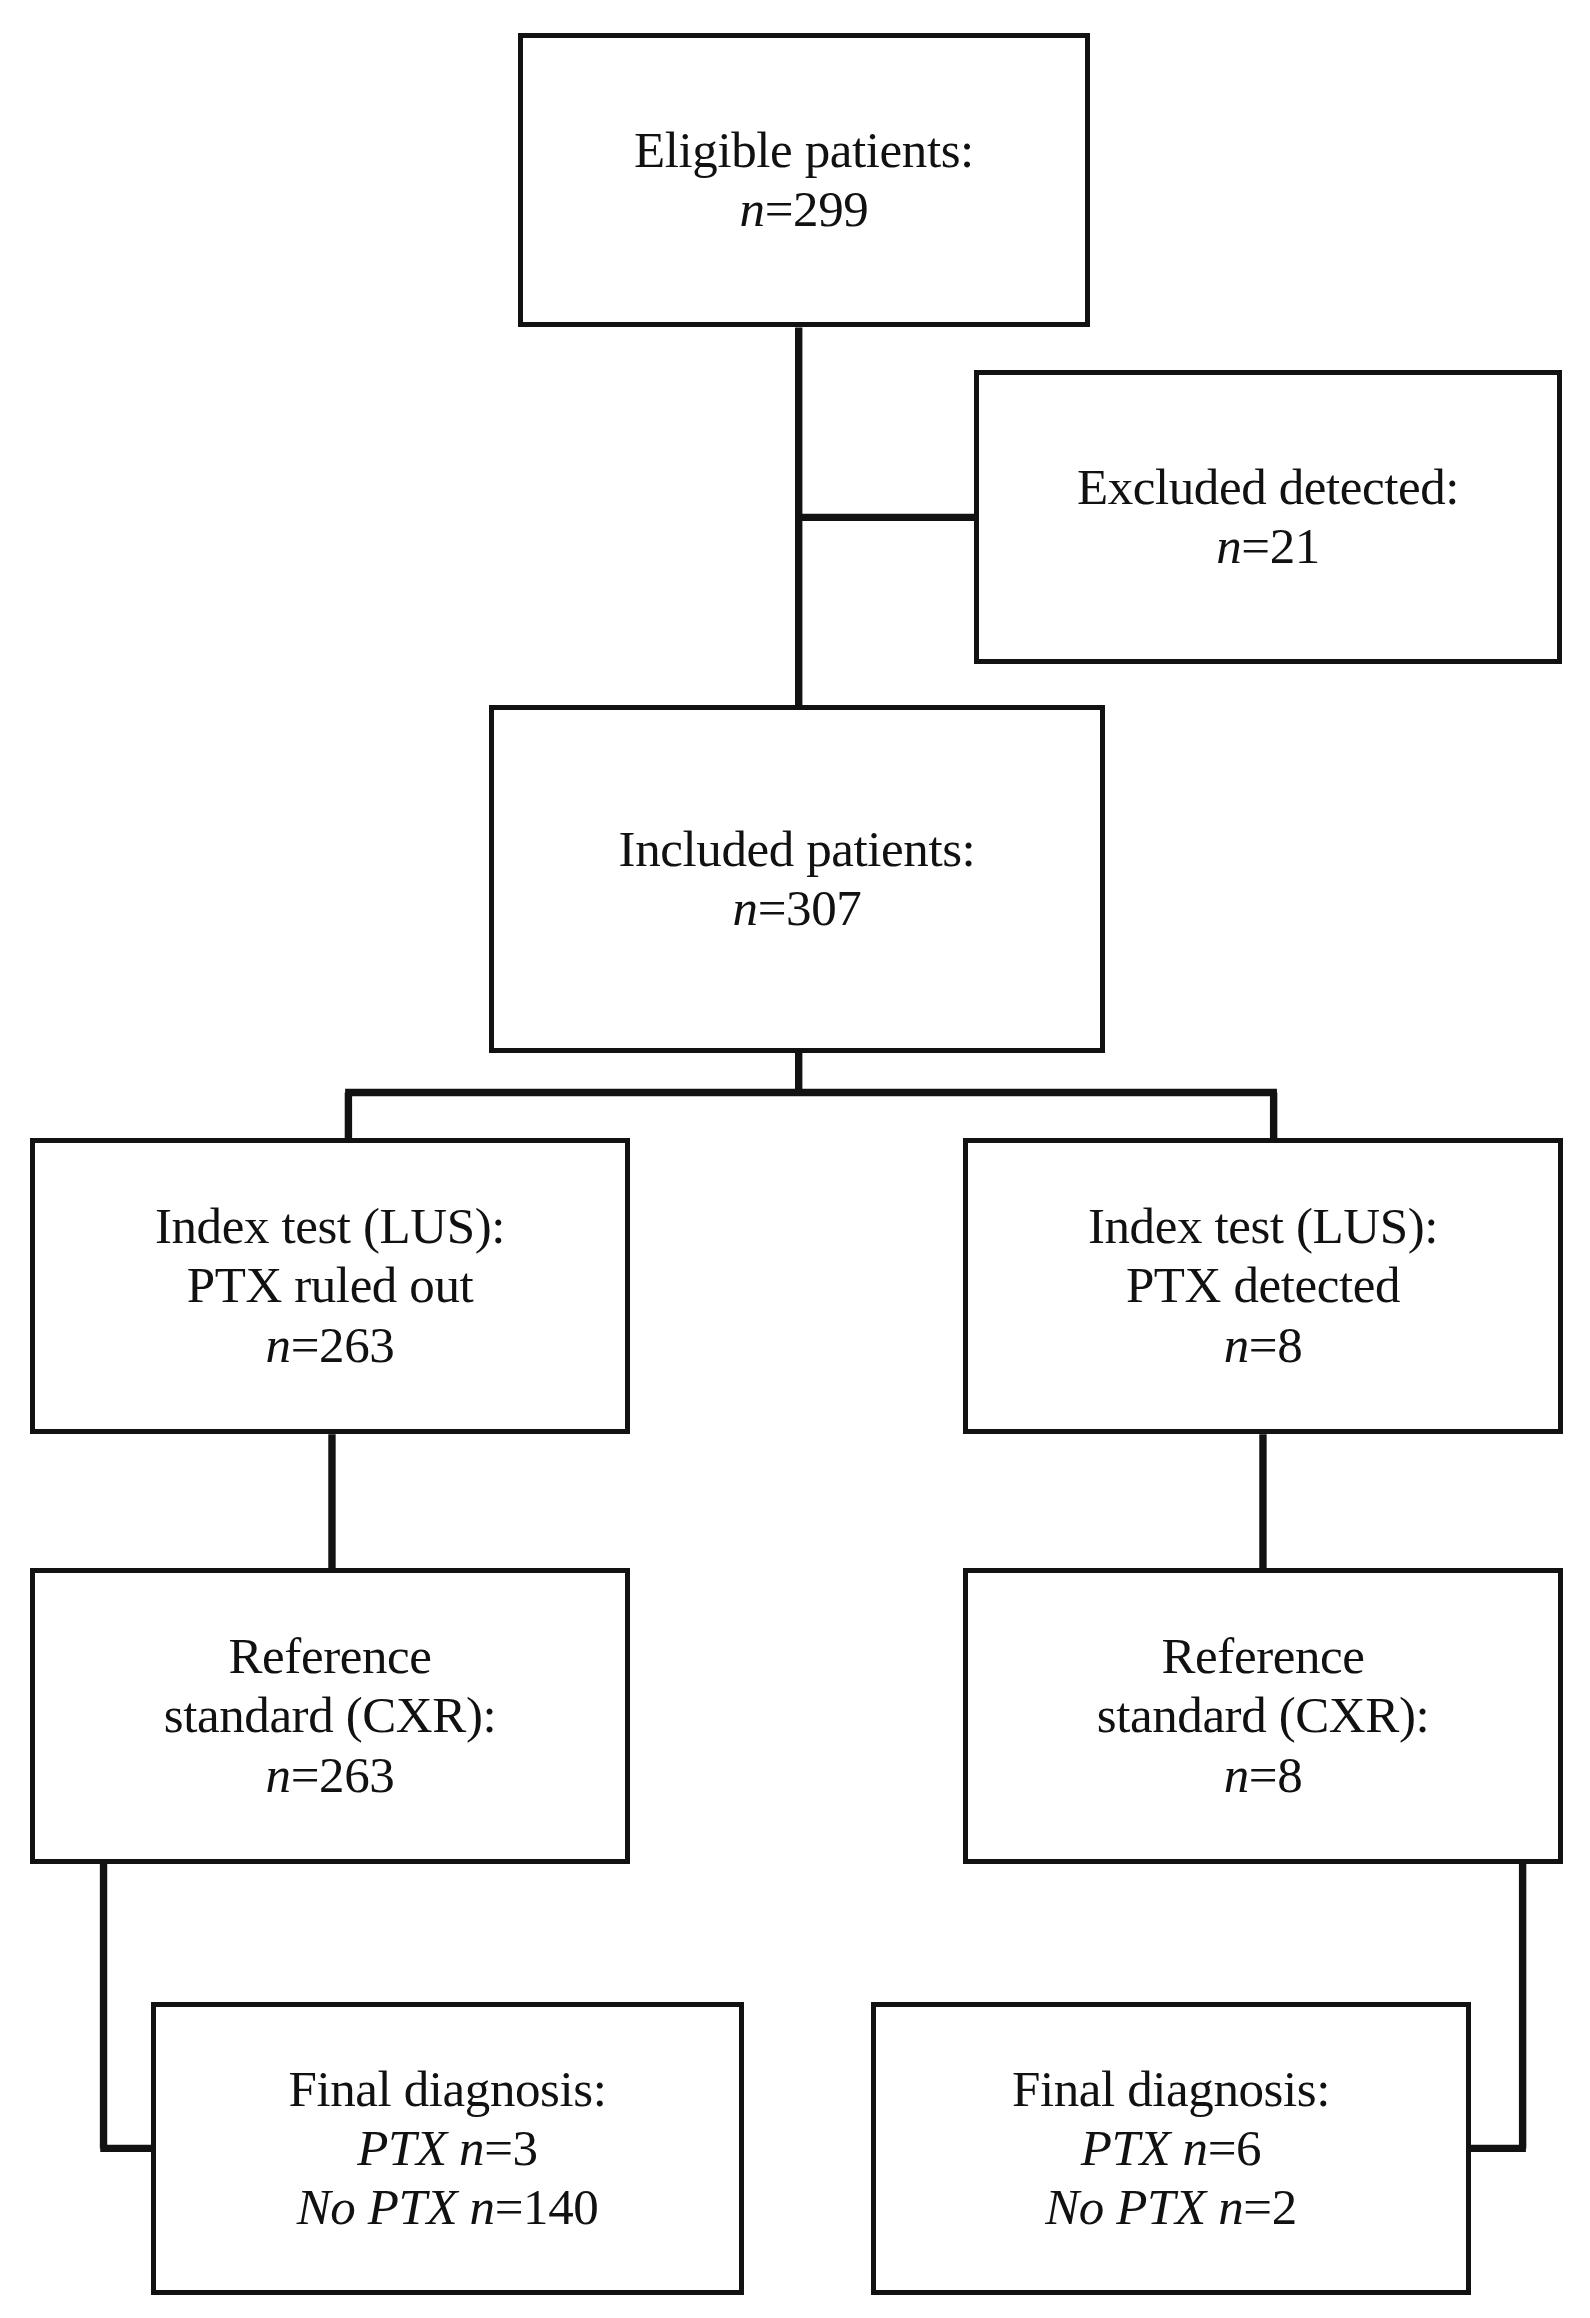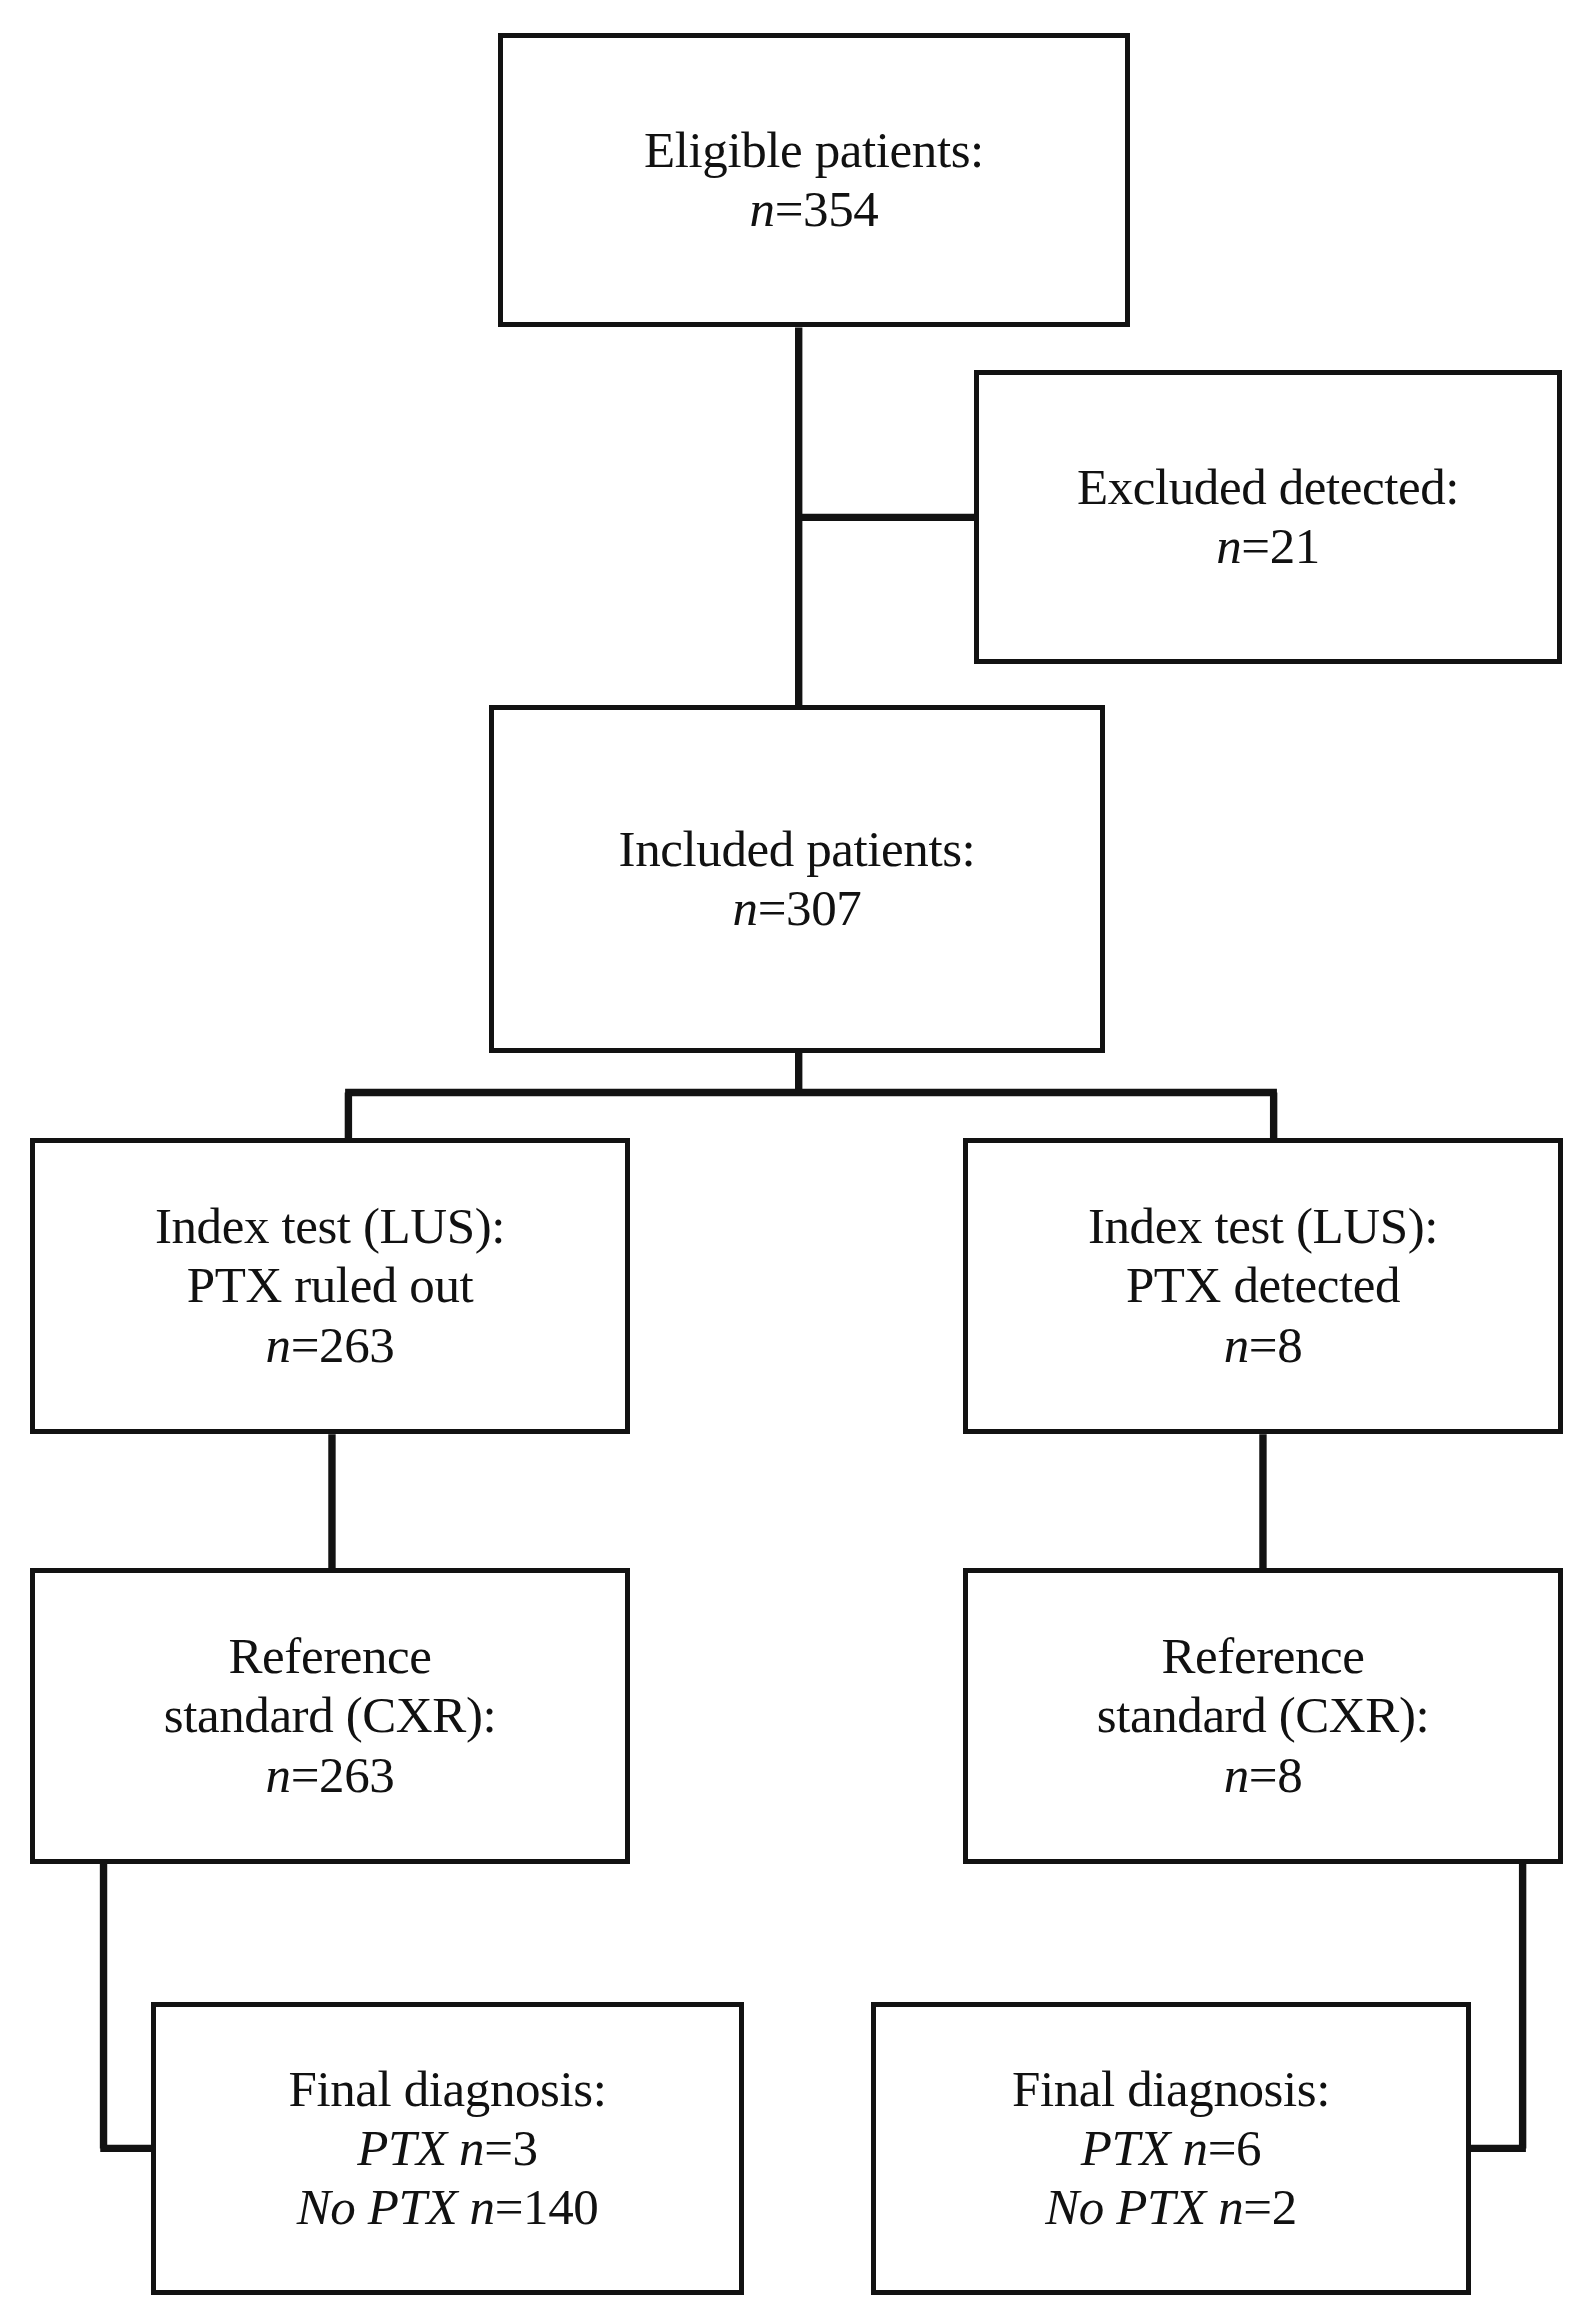--- a/index.html
+++ b/index.html
@@ -40,21 +40,21 @@
     display: block;
     white-space: nowrap;
     font-size: 51px;
     line-height: 1.16;
     letter-spacing: -0.4px;
   }
   .node .nvar {
     font-style: italic;
   }
   
-  #node-eligible      { left: 498px;  top: 33px;   width: 632px; height: 294px; }
+  #node-eligible      { left: 518px;  top: 33px;   width: 572px; height: 294px; }
   #node-excluded      { left: 974px; top: 370px;  width: 588px; height: 294px; }
   #node-included      { left: 489px;  top: 705px;  width: 616px; height: 348px; align-items: center; }
   #node-index-left    { left: 30px;   top: 1138px; width: 600px; height: 296px; }
   #node-index-right   { left: 963px; top: 1138px; width: 600px; height: 296px; }
   #node-ref-left      { left: 30px;   top: 1568px; width: 600px; height: 296px; }
   #node-ref-right     { left: 963px; top: 1568px; width: 600px; height: 296px; }
   #node-final-left    { left: 151px;  top: 2002px; width: 593px; height: 293px; }
   #node-final-right   { left: 871px; top: 2002px; width: 600px; height: 293px; }
 </style>
 </head>
@@ -81,21 +81,21 @@
       <line x1="126" y1="2268" x2="126" y2="2614"></line>
       <line x1="122" y1="2614" x2="190" y2="2614"></line>
 
       <line x1="1853" y1="2268" x2="1853" y2="2614"></line>
       <line x1="1857" y1="2614" x2="1786" y2="2614"></line>
     </g>
   </svg>
 
   <div class="node" id="node-eligible">
     <span class="line">Eligible patients:</span>
-    <span class="line nvar"><i style="font-style: italic;">n</i><span style="font-style: normal;">=</span><span style="font-style: normal;">354</span></span>
+    <span class="line nvar"><i style="font-style: italic;">n</i><span style="font-style: normal;">=</span><span style="font-style: normal;">299</span></span>
   </div>
 
   <div class="node" id="node-excluded">
     <span class="line">Excluded detected:</span>
     <span class="line nvar"><i style="font-style: italic;">n</i><span style="font-style: normal;">=</span><span style="font-style: normal;">21</span></span>
   </div>
 
   <div class="node" id="node-included">
     <span class="line">Included patients:</span>
     <span class="line nvar"><i style="font-style: italic;">n</i><span style="font-style: normal;">=</span><span style="font-style: normal;">307</span></span>

